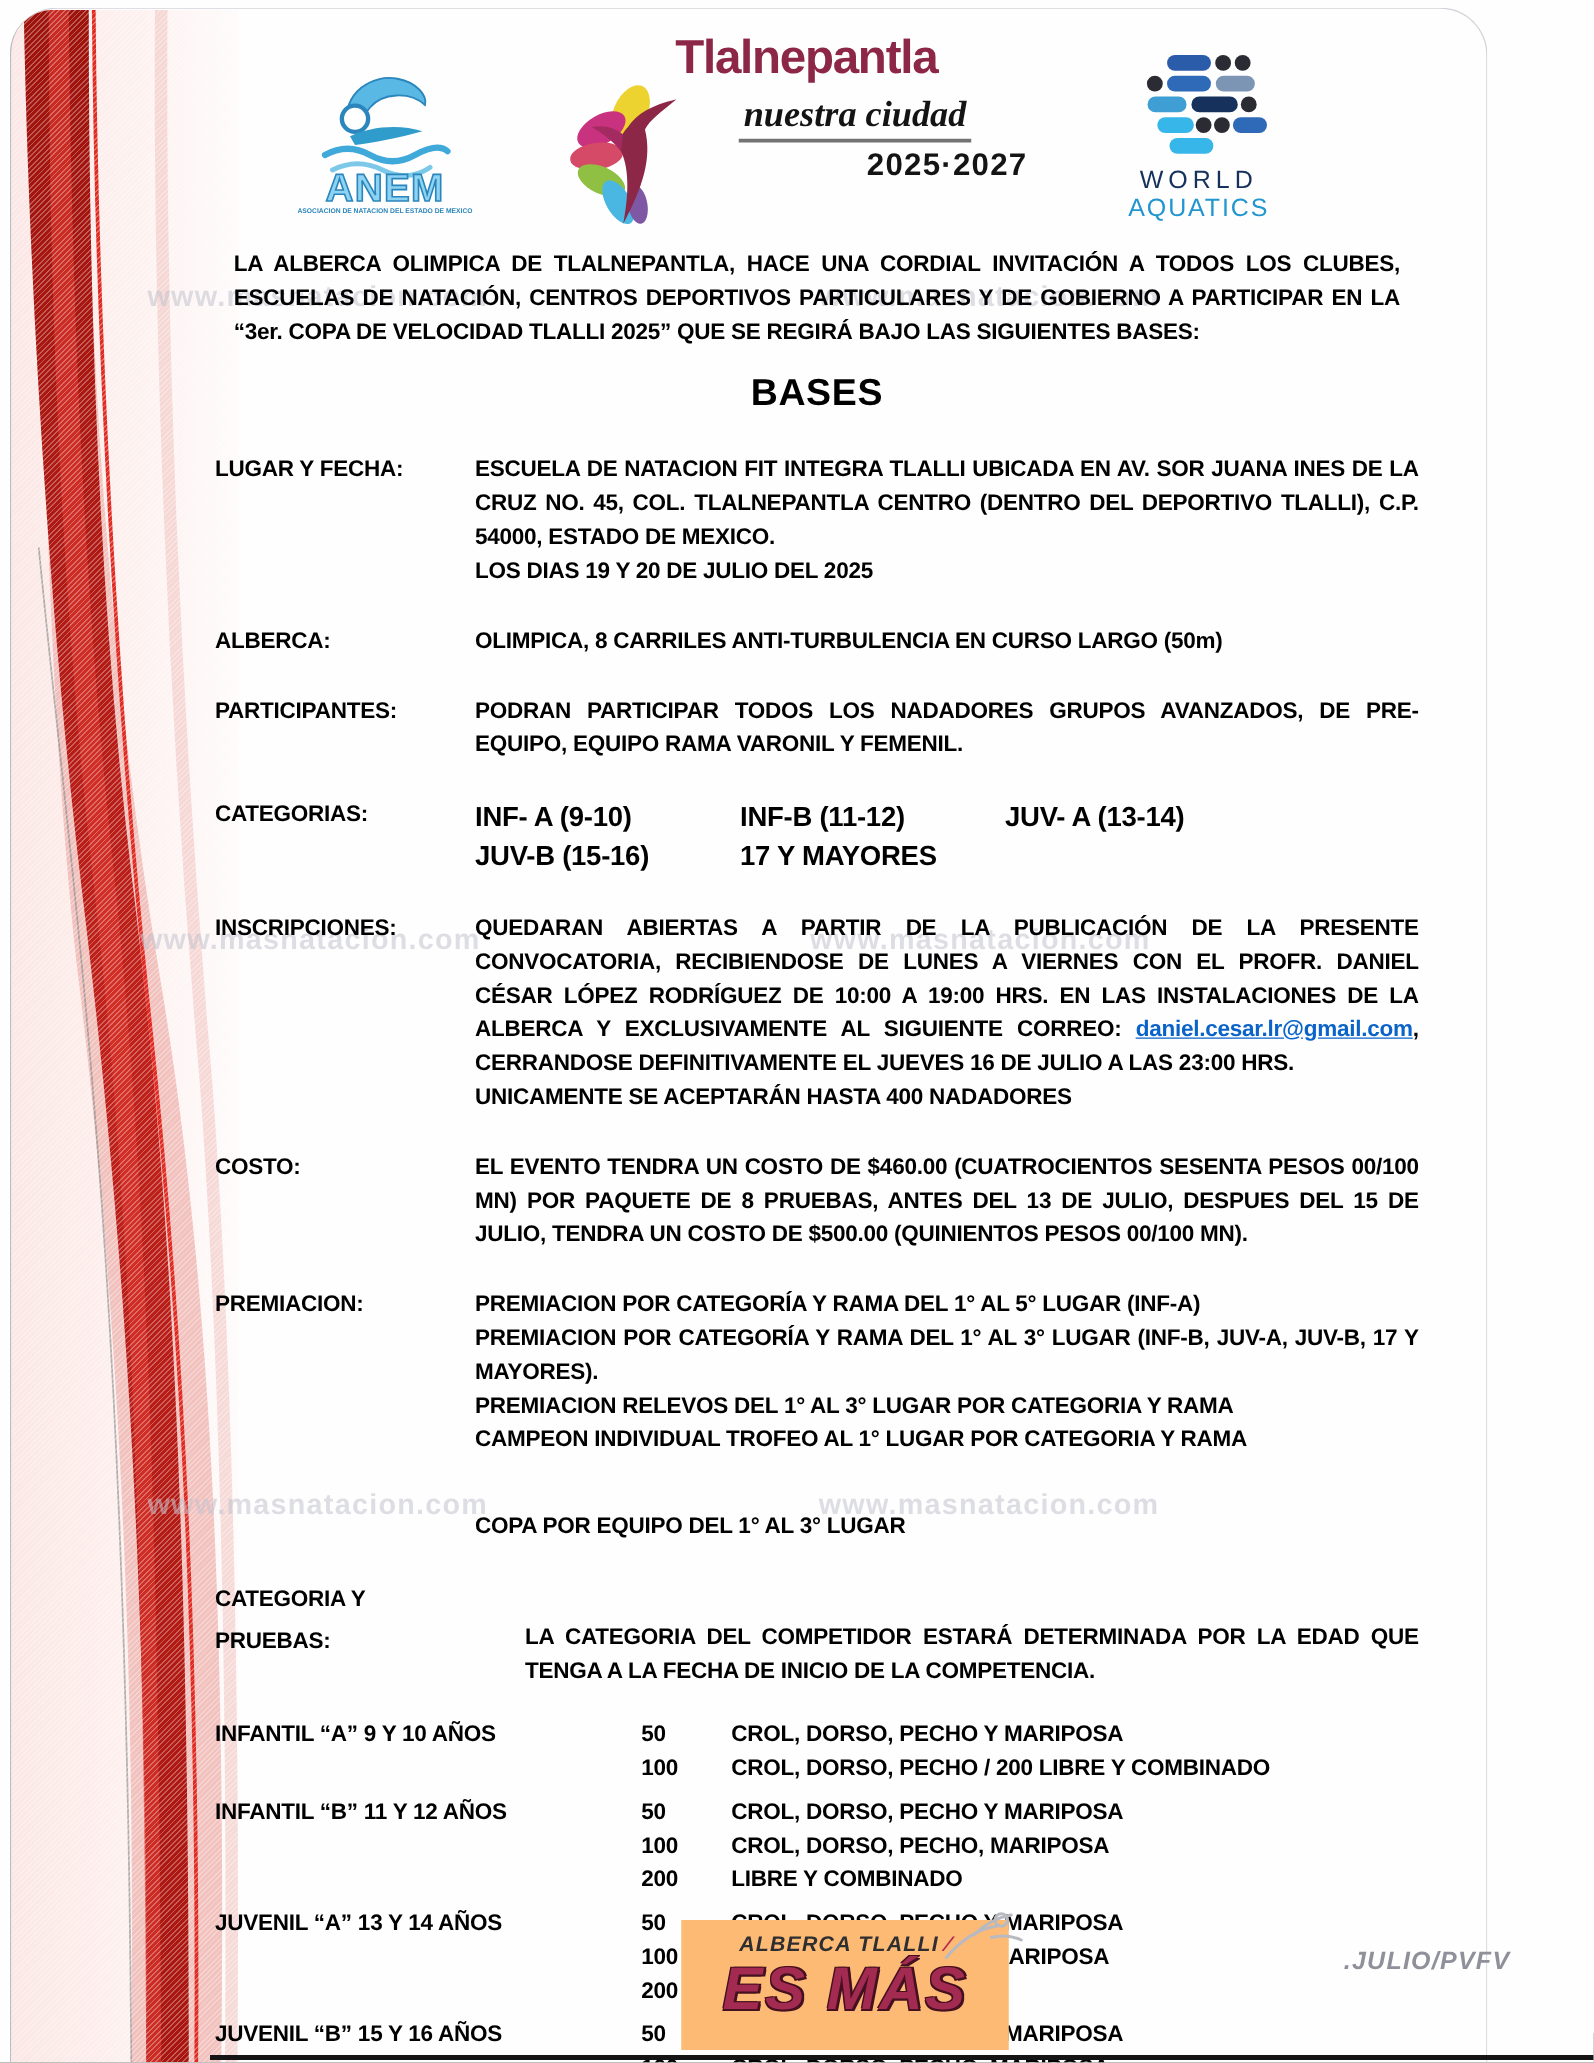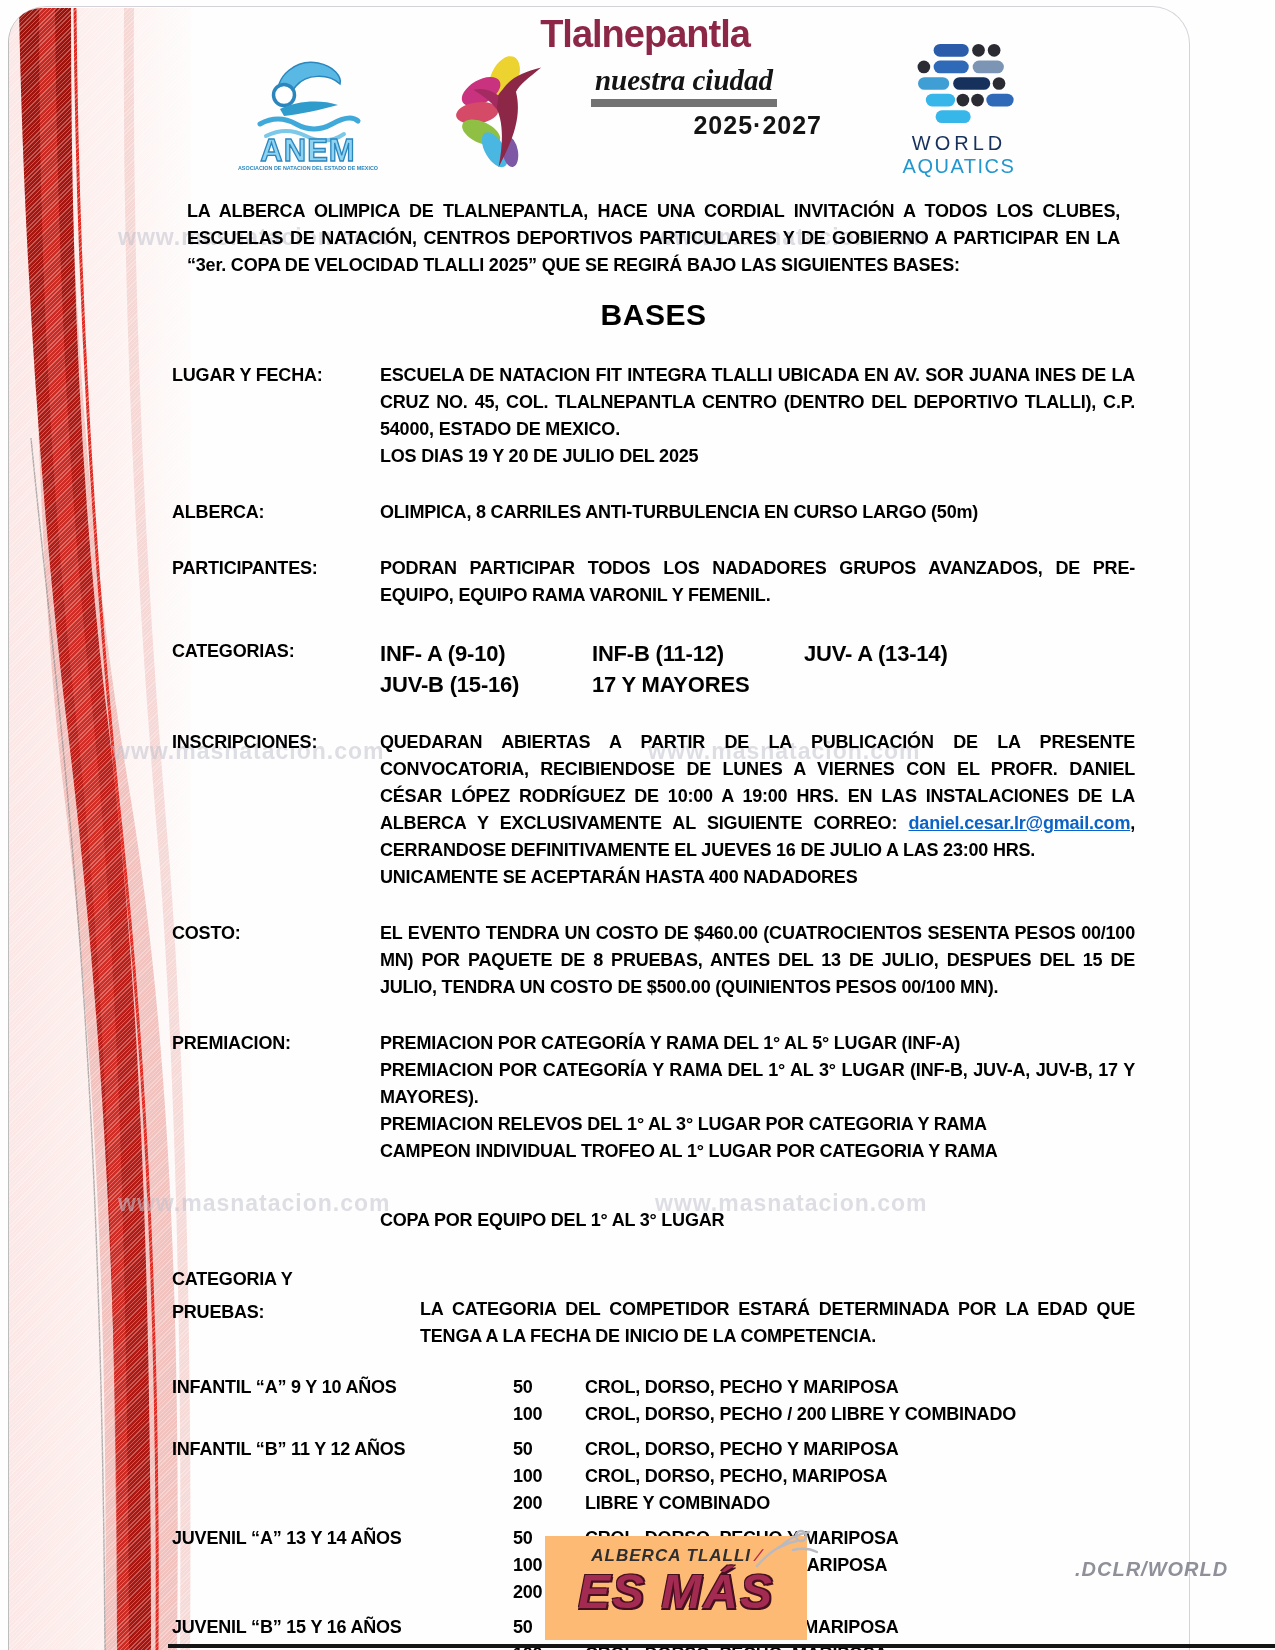--- a/index.html
+++ b/index.html
@@ -30,29 +30,29 @@
     position:absolute;z-index:3;color:#c3c3cf;opacity:.55;
     font-size:23px;font-weight:bold;letter-spacing:1px;white-space:nowrap;
     pointer-events:none;
   }
   
   .content{position:absolute;left:172px;top:0;width:963px;z-index:4;}
   .hdr{position:relative;height:192px;}
   
   .anem{position:absolute;left:66px;top:50px;width:140px;text-align:center;}
   
-  .city{position:absolute;left:282px;top:12px;width:368px;}
+  .city{position:absolute;left:282px;top:24px;width:368px;}
   .city-title{font-size:38px;line-height:44px;color:#8c2747;text-align:center;letter-spacing:-1px;padding-left:14px;}
   .city-row{display:flex;margin-top:-6px;}
   .bird{width:92px;height:118px;flex:none;margin-top:2px;}
   .city-col{flex:1;text-align:center;padding-top:14px;}
   .city-sub{
     font-family:"Liberation Serif",serif;font-style:italic;font-weight:bold;
     font-size:29px;color:#141414;display:inline-block;
-    border-bottom:8px solid #737373;padding:0 4px 2px;
+    border-bottom:3px solid #737373;padding:0 4px 2px;
   }
   .city-years{font-size:25px;color:#141414;letter-spacing:1px;margin-top:4px;text-align:right;}
   
   .wa{position:absolute;left:702px;top:44px;width:170px;text-align:center;}
   .wa-word1{font-size:20px;letter-spacing:4px;color:#16325c;margin-top:4px;font-weight:normal;}
   .wa-word2{font-size:20px;letter-spacing:1.5px;color:#2196cf;font-weight:normal;}
   
   .txt{font-size:18px;line-height:27px;letter-spacing:-0.2px;}
   .just{text-align:justify;}
   .intro{margin:6px 15px 0;}
@@ -337,17 +337,17 @@
         <path d="M30,24 C38,16 48,10 60,8"></path>
         <path d="M44,26 C52,24 60,24 68,28"></path>
       </g>
     </svg>
     <div class="esmas-top">
       <span>ALBERCA TLALLI</span><span class="esmas-slash">&nbsp;∕</span>
     </div>
     <div class="esmas-main">ES MÁS</div>
   </div>
 
-  <div class="doc-code">.DCLR/WORLD</div>
+  <div class="doc-code">.JULIO/PVFV</div>
 
   <div class="bottom-line"></div>
 
 </div>
 
 </body></html>

